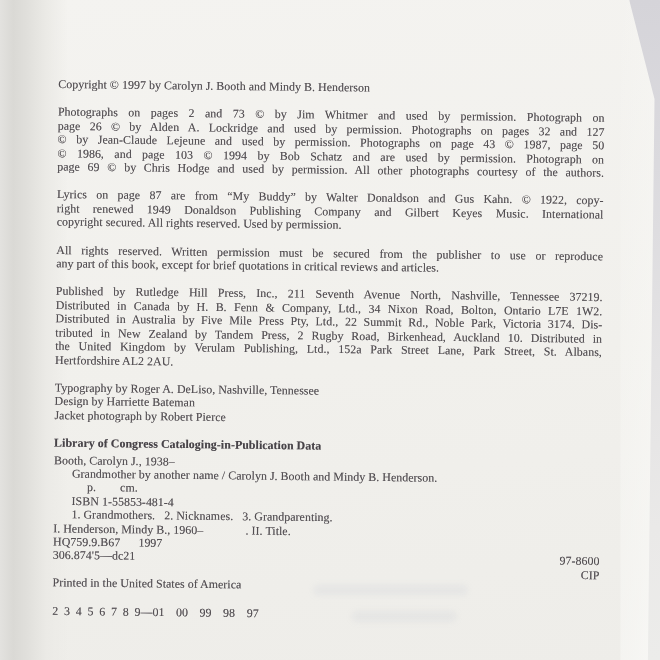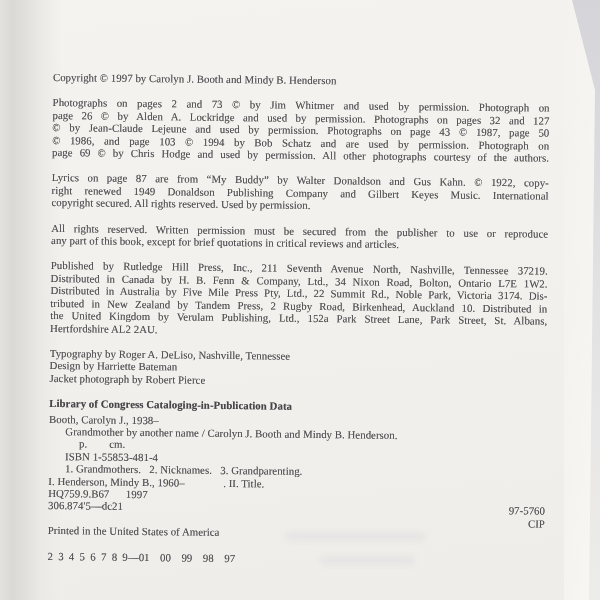--- a/index.html
+++ b/index.html
@@ -152,21 +152,21 @@
     <div class="catalog">
       <div class="line">Booth, Carolyn J., 1938–</div>
       <div class="line">      Grandmother by another name / Carolyn J. Booth and Mindy B. Henderson.</div>
       <div class="line">           p.        cm.</div>
       <div class="line">      ISBN 1-55853-481-4</div>
       <div class="line">      1. Grandmothers.   2. Nicknames.   3. Grandparenting.</div>
       <div class="line">I. Henderson, Mindy B., 1960–              . II. Title.</div>
       <div class="line">HQ759.9.B67      1997</div>
       <div class="cat-row">
         <span class="cat-left">306.874'5—dc21</span>
-        <span class="cat-right">97-5760</span>
+        <span class="cat-right">97-8600</span>
       </div>
       <div class="cat-row">
         <span class="cat-left"></span>
         <span class="cat-right">CIP</span>
       </div>
     </div>
 
     <div class="printed-line">Printed in the United States of America</div>
 
     <div class="printers-key">2 3 4 5 6 7 8 9—01  00  99  98  97</div>

